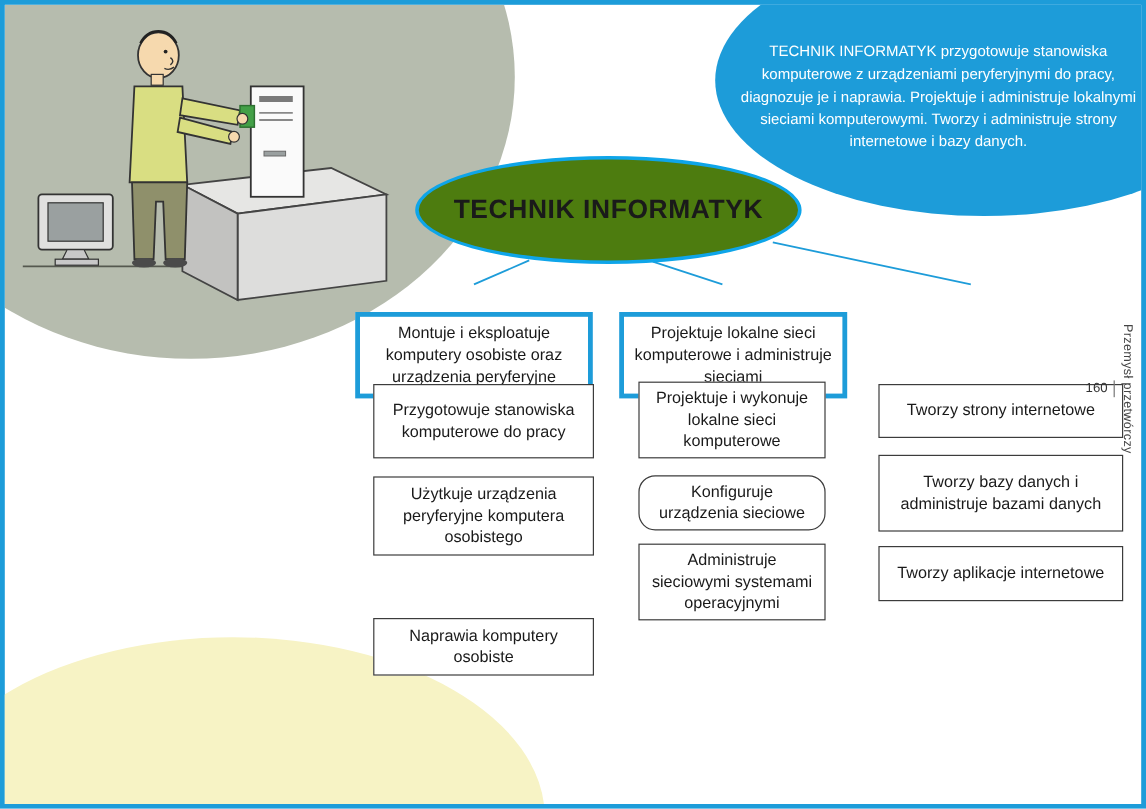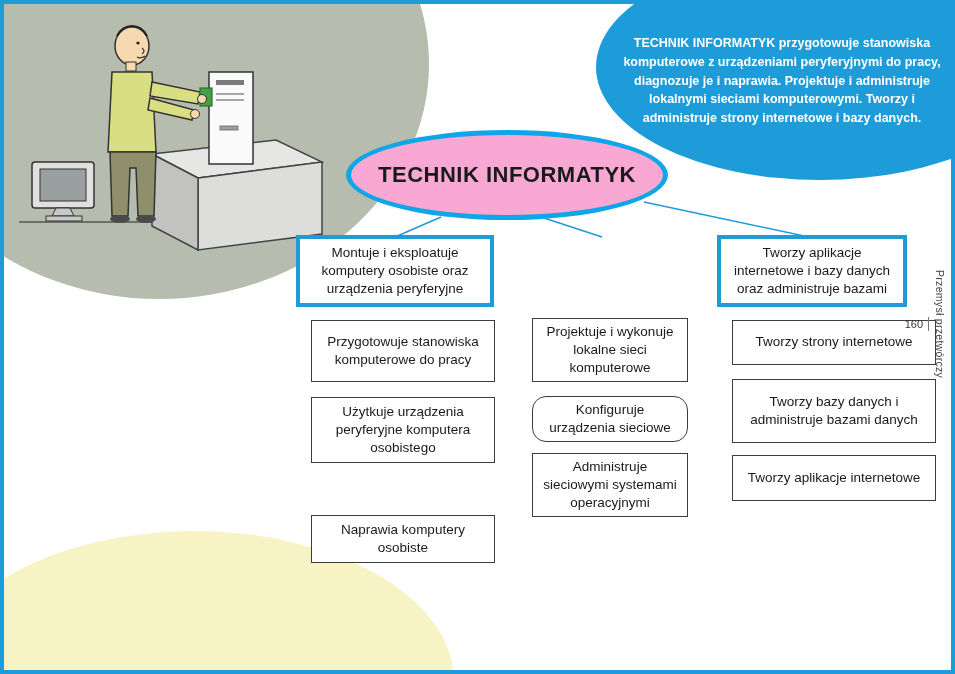--- a/index.html
+++ b/index.html
@@ -9,36 +9,36 @@
     font-family:"Liberation Sans",sans-serif;color:#1a1a1a;
   }
   .abs{position:absolute;}
   
   .intro-blob{
     left:592px;top:-50px;width:448px;height:226px;border-radius:50%;
     background:#1d9cd9;z-index:1;
   }
   .intro-text{
     left:612px;top:30px;width:332px;z-index:2;color:#ffffff;
-    font-size:12.5px;font-weight:bold;text-align:center;line-height:1.5;
+    font-size:12.5px;font-weight:normal;text-align:center;line-height:1.5;
   }
   
   .title-ellipse{
     left:342px;top:126px;width:322px;height:90px;border-radius:50%;
-    border:5px solid #0ea5e9;background:#f9a8d4;box-sizing:border-box;
+    border:3px solid #0ea5e9;background:#4d7c0f;box-sizing:border-box;
     display:flex;align-items:center;justify-content:center;z-index:3;
   }
   .title-ellipse span{font-size:22px;font-weight:bold;letter-spacing:.5px;}
   
   .connectors{left:0;top:0;width:955px;height:674px;z-index:2;pointer-events:none;}
   
   .branch{
     border:4px solid #1d9cd9;background:#ffffff;box-sizing:border-box;
     display:flex;align-items:center;justify-content:center;text-align:center;
-    font-size:13.5px;line-height:1.35;padding:4px 8px;z-index:3;
+    font-size:13.5px;line-height:1.35;padding:4px 8px;z-index:3;margin-top:25px;
   }
   .b1{left:292px;top:231px;width:198px;height:72px;}
   .b2{left:512px;top:231px;width:190px;height:72px;}
   .b3{left:713px;top:231px;width:190px;height:72px;}
   
   .leaf{
     border:1px solid #3c3c3c;background:#ffffff;box-sizing:border-box;
     display:flex;align-items:center;justify-content:center;text-align:center;
     font-size:13.5px;line-height:1.35;padding:4px 10px;z-index:3;
   }
@@ -124,21 +124,21 @@
     <line x1="437" y1="213" x2="391" y2="233" stroke="#1d9cd9" stroke-width="1.5"></line>
     <line x1="540" y1="214" x2="598" y2="233" stroke="#1d9cd9" stroke-width="1.5"></line>
     <line x1="640" y1="198" x2="805" y2="233" stroke="#1d9cd9" stroke-width="1.5"></line>
   </svg>
 
   <div class="abs title-ellipse">
     <span>TECHNIK INFORMATYK</span>
   </div>
 
   <div class="abs branch b1">Montuje i eksploatuje komputery osobiste oraz urządzenia peryferyjne</div>
-  <div class="abs branch b3">Tworzy aplikacje internetowe i bazy danych oraz administruje bazami</div>
+  <div class="abs branch b2">Projektuje lokalne sieci komputerowe i administruje sieciami</div>
 
   <div class="abs leaf c1 l12">Użytkuje urządzenia peryferyjne komputera osobistego</div>
   <div class="abs leaf c1 l11">Przygotowuje stanowiska komputerowe do pracy</div>
   <div class="abs leaf c1 l13">Naprawia komputery osobiste</div>
 
   <div class="abs leaf c2 l21">Projektuje i wykonuje lokalne sieci komputerowe</div>
   <div class="abs leaf c2 l22">Konfiguruje urządzenia sieciowe</div>
   <div class="abs leaf c2 l23">Administruje sieciowymi systemami operacyjnymi</div>
 
   <div class="abs leaf c3 l31">Tworzy strony internetowe</div>

